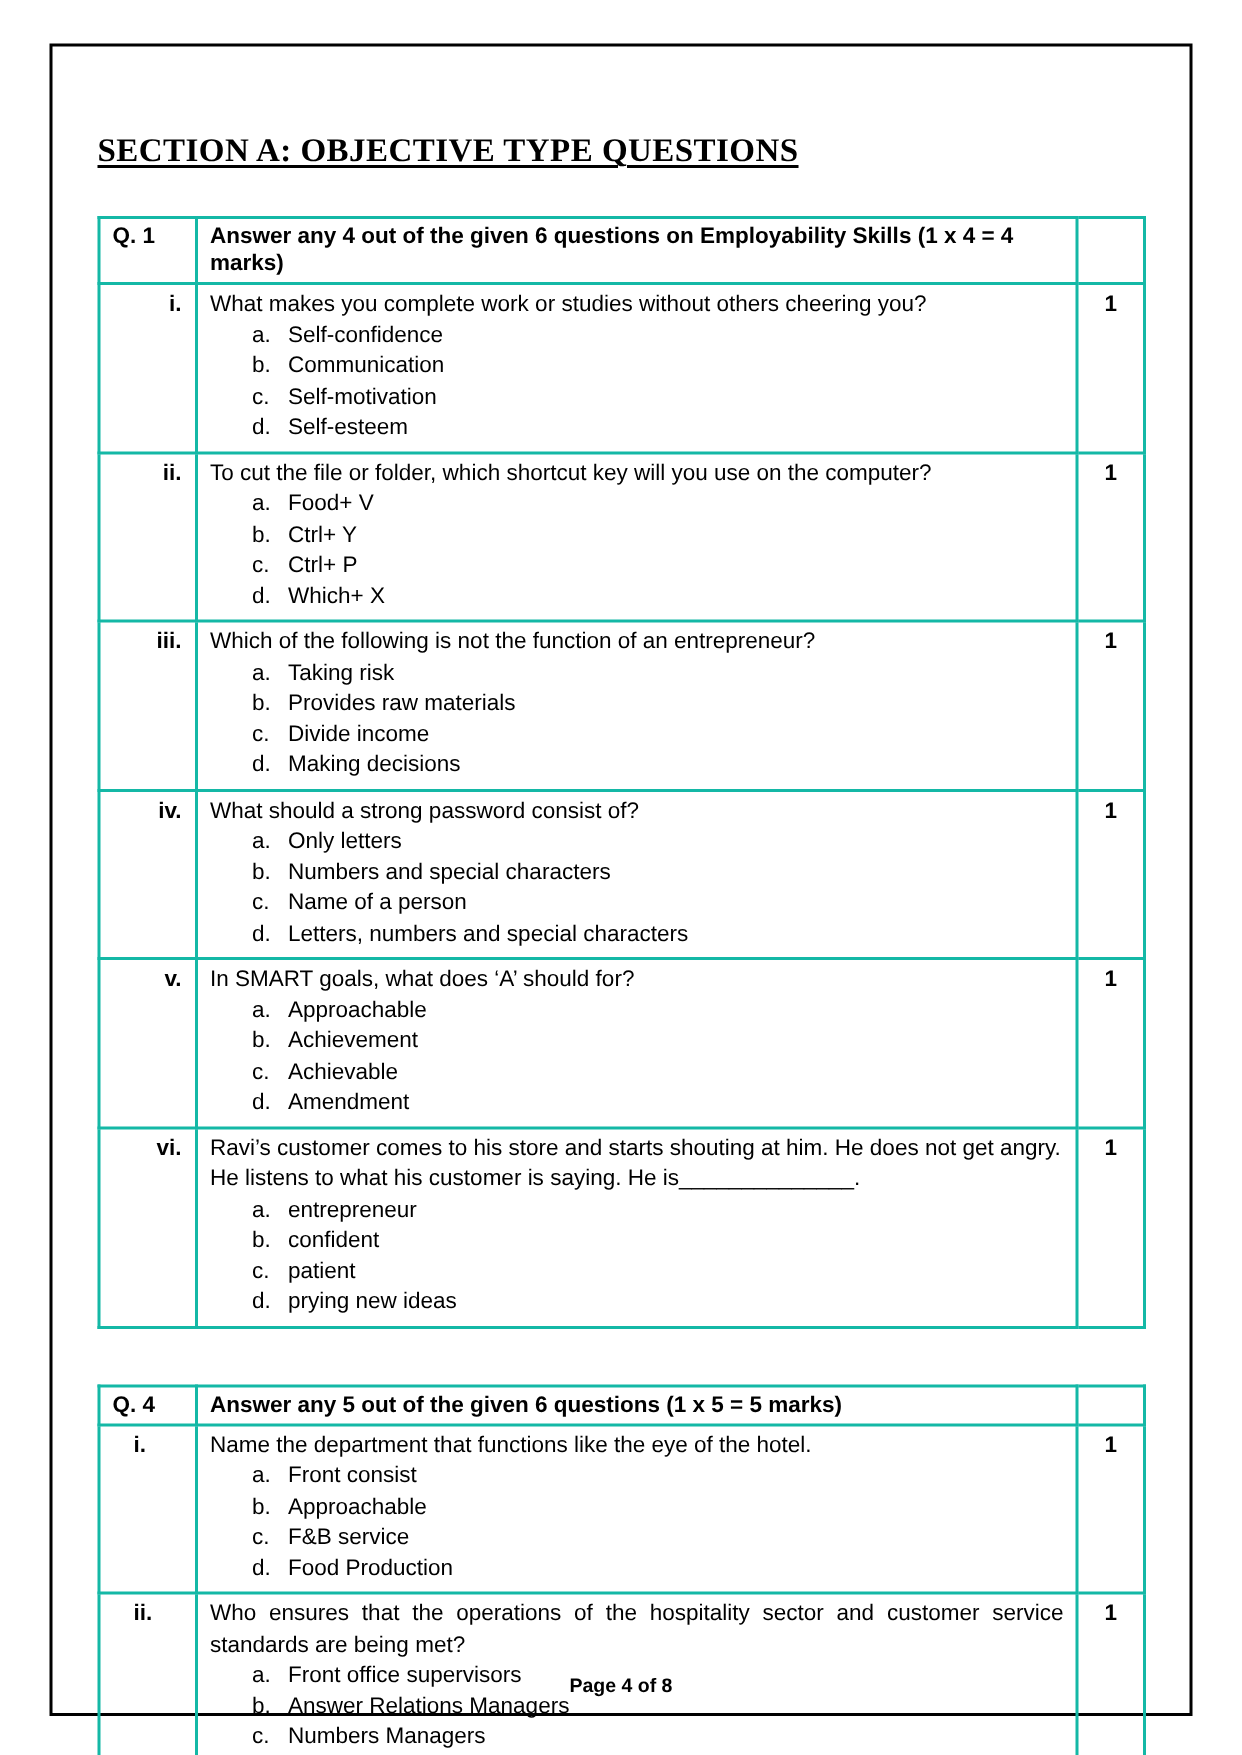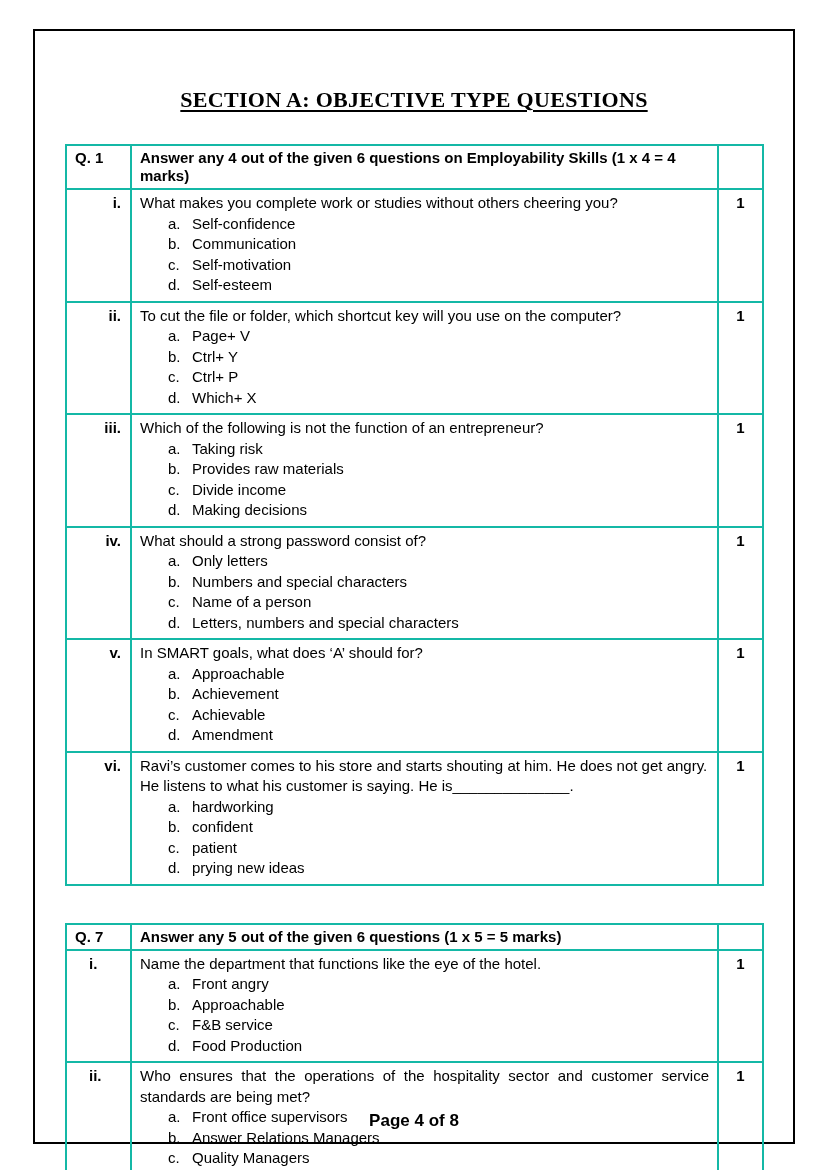--- a/index.html
+++ b/index.html
@@ -14,21 +14,20 @@
   }
   .page-border {
     position: absolute;
     left: 33px; top: 29px; right: 33px; bottom: 26px;
     border: 2px solid #000;
     box-sizing: border-box;
     padding: 30px 30px 40px 30px;
   }
   .doc-title {
     margin: 26px 0 0 0;
-    text-align: center;
     font-family: "Liberation Serif", serif;
     font-size: 22px;
     font-weight: 700;
     text-decoration: underline;
     text-underline-offset: 3px;
     letter-spacing: 0.3px;
     color: #000;
   }
   #tables-root { margin-top: 31px; }
   .table-gap { height: 37px; }
@@ -65,21 +64,21 @@
     font-weight: bold;
     text-align: center;
     padding-top: 3px;
     line-height: 20px;
   }
   .page-footer {
     position: absolute;
     left: 0; right: 0; bottom: 11px;
     text-align: center;
     font-weight: bold;
-    font-size: 17px;
+    font-size: 13px;
   }
 </style>
 </head>
 <body>
 
 <div class="page-border">
   <h1 class="doc-title">SECTION A: OBJECTIVE TYPE QUESTIONS</h1>
   <div id="tables-root">
   <table class="qtable t0">
     <colgroup>
@@ -123,21 +122,21 @@
     <td class="marks-cell">1</td>
   </tr>
 
   <tr class="q-row">
     <td class="num">ii.</td>
     <td class="qcell">
       <div class="qtext">To cut the file or folder, which shortcut key will you use on the computer?</div>
       <div class="opts">
   <div class="opt">
     <span class="ol">a.</span>
-    <span class="ot">Page+ V</span>
+    <span class="ot">Food+ V</span>
   </div>
 
   <div class="opt">
     <span class="ol">b.</span>
     <span class="ot">Ctrl+ Y</span>
   </div>
 
   <div class="opt">
     <span class="ol">c.</span>
     <span class="ot">Ctrl+ P</span>
@@ -239,21 +238,21 @@
     <td class="marks-cell">1</td>
   </tr>
 
   <tr class="q-row">
     <td class="num">vi.</td>
     <td class="qcell">
       <div class="qtext">Ravi’s customer comes to his store and starts shouting at him. He does not get angry. He listens to what his customer is saying. He is______________.</div>
       <div class="opts">
   <div class="opt">
     <span class="ol">a.</span>
-    <span class="ot">hardworking</span>
+    <span class="ot">entrepreneur</span>
   </div>
 
   <div class="opt">
     <span class="ol">b.</span>
     <span class="ot">confident</span>
   </div>
 
   <div class="opt">
     <span class="ol">c.</span>
     <span class="ot">patient</span>
@@ -271,33 +270,33 @@
   </table>
 <div class="table-gap"></div>
   <table class="qtable t1">
     <colgroup>
           <col style="width:65px">
           <col style="width:587px">
           <col style="width:45px">
         </colgroup>
     <tbody>
       <tr class="head-row">
-        <td class="qno">Q. 7</td>
+        <td class="qno">Q. 4</td>
         <td class="instr">Answer any 5 out of the given 6 questions (1 x 5 = 5 marks)</td>
         <td class="marks-h"></td>
       </tr>
 
   <tr class="q-row">
     <td class="num">i.</td>
     <td class="qcell">
       <div class="qtext">Name the department that functions like the eye of the hotel.</div>
       <div class="opts">
   <div class="opt">
     <span class="ol">a.</span>
-    <span class="ot">Front angry</span>
+    <span class="ot">Front consist</span>
   </div>
 
   <div class="opt">
     <span class="ol">b.</span>
     <span class="ot">Approachable</span>
   </div>
 
   <div class="opt">
     <span class="ol">c.</span>
     <span class="ot">F&amp;B service</span>
@@ -322,21 +321,21 @@
     <span class="ot">Front office supervisors</span>
   </div>
 
   <div class="opt">
     <span class="ol">b.</span>
     <span class="ot">Answer Relations Managers</span>
   </div>
 
   <div class="opt">
     <span class="ol">c.</span>
-    <span class="ot">Quality Managers</span>
+    <span class="ot">Numbers Managers</span>
   </div>
 
   <div class="opt">
     <span class="ol">d.</span>
     <span class="ot">Public Relations Coordinator</span>
   </div>
 </div>
     </td>
     <td class="marks-cell">1</td>
   </tr>

